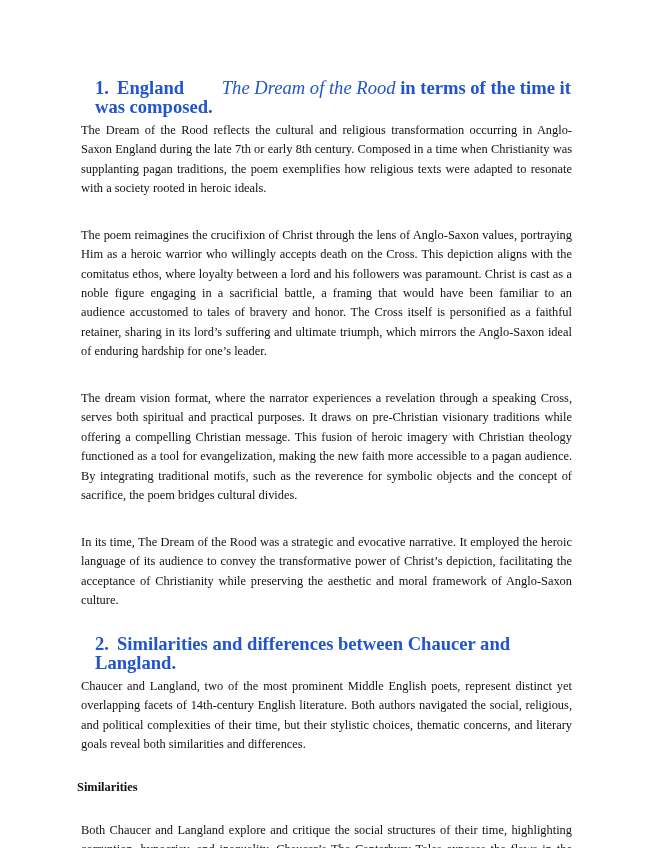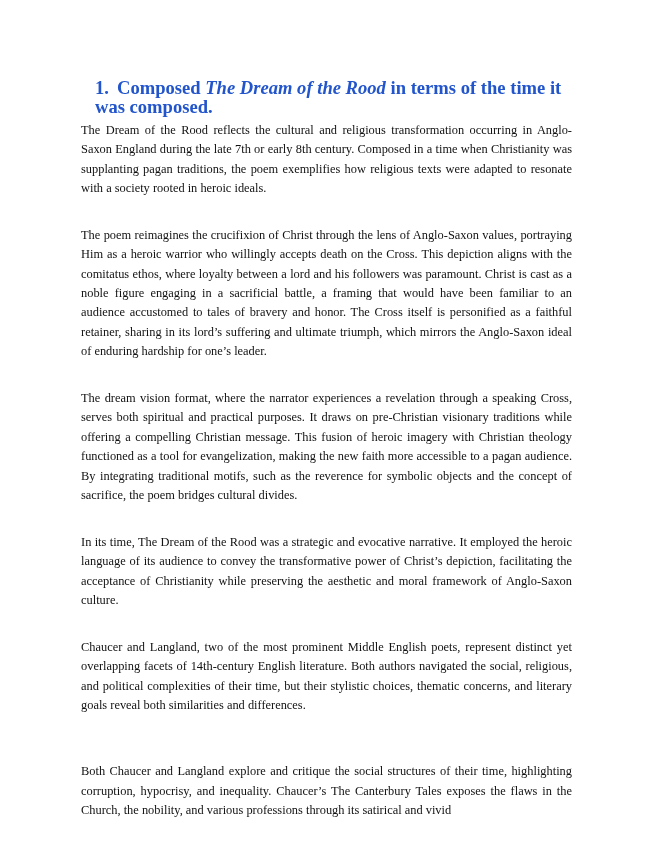--- a/index.html
+++ b/index.html
@@ -6,40 +6,44 @@
   body { width: 655px; height: 848px; position: relative; overflow: hidden; }
   .page {
     position: absolute; left: 77px; top: 78px; width: 499px;
     font-family: "Liberation Serif", "DejaVu Serif", serif;
     font-size: 12.4px; line-height: 19.4px; color: #111111;
   }
   .heading {
     color: #2255cc; font-weight: bold; margin: 0; padding-left: 18px;
   }
   .heading .num { display: inline-block; width: 22px; }
-  .heading em { font-weight: bold; font-style: italic; }
+  .heading em { font-weight: normal; font-style: italic; margin-left: 33px; }
   p { margin: 4px; text-align: justify; }
   .gap { height: 19.4px; }
   .subhead { font-weight: bold; margin: 0; }
   .subitem { font-weight: bold; margin: 0; padding-left: 18px; }
   .subitem .num { display: inline-block; width: 22px; }
 </style>
 </head>
 <body>
 
 <div class="page">
   <h2 class="heading">
-    <span class="num">1.</span><span>Composed </span><em>The Dream of the Rood</em><span> in terms of the time it was composed.</span>
+    <span class="num">1.</span><span>England </span><em>The Dream of the Rood</em><span> in terms of the time it was composed.</span>
   </h2>
   <p>The Dream of the Rood reflects the cultural and religious transformation occurring in Anglo-Saxon England during the late 7th or early 8th century. Composed in a time when Christianity was supplanting pagan traditions, the poem exemplifies how religious texts were adapted to resonate with a society rooted in heroic ideals.</p>
   <div class="gap"></div>
   <p>The poem reimagines the crucifixion of Christ through the lens of Anglo-Saxon values, portraying Him as a heroic warrior who willingly accepts death on the Cross. This depiction aligns with the comitatus ethos, where loyalty between a lord and his followers was paramount. Christ is cast as a noble figure engaging in a sacrificial battle, a framing that would have been familiar to an audience accustomed to tales of bravery and honor. The Cross itself is personified as a faithful retainer, sharing in its lord’s suffering and ultimate triumph, which mirrors the Anglo-Saxon ideal of enduring hardship for one’s leader.</p>
   <div class="gap"></div>
   <p>The dream vision format, where the narrator experiences a revelation through a speaking Cross, serves both spiritual and practical purposes. It draws on pre-Christian visionary traditions while offering a compelling Christian message. This fusion of heroic imagery with Christian theology functioned as a tool for evangelization, making the new faith more accessible to a pagan audience. By integrating traditional motifs, such as the reverence for symbolic objects and the concept of sacrifice, the poem bridges cultural divides.</p>
   <div class="gap"></div>
   <p>In its time, The Dream of the Rood was a strategic and evocative narrative. It employed the heroic language of its audience to convey the transformative power of Christ’s depiction, facilitating the acceptance of Christianity while preserving the aesthetic and moral framework of Anglo-Saxon culture.</p>
   <div class="gap"></div>
 
+  <h2 class="heading">
+    <span class="num">2.</span><span>Similarities and differences between Chaucer and Langland.</span>
+  </h2>
   <p>Chaucer and Langland, two of the most prominent Middle English poets, represent distinct yet overlapping facets of 14th-century English literature. Both authors navigated the social, religious, and political complexities of their time, but their stylistic choices, thematic concerns, and literary goals reveal both similarities and differences.</p>
   <div class="gap"></div>
+  <div class="subhead">Similarities</div>
   <div class="gap"></div>
   <p>Both Chaucer and Langland explore and critique the social structures of their time, highlighting corruption, hypocrisy, and inequality. Chaucer’s The Canterbury Tales exposes the flaws in the Church, the nobility, and various professions through its satirical and vivid</p>
 </div>
 
 </body></html>

